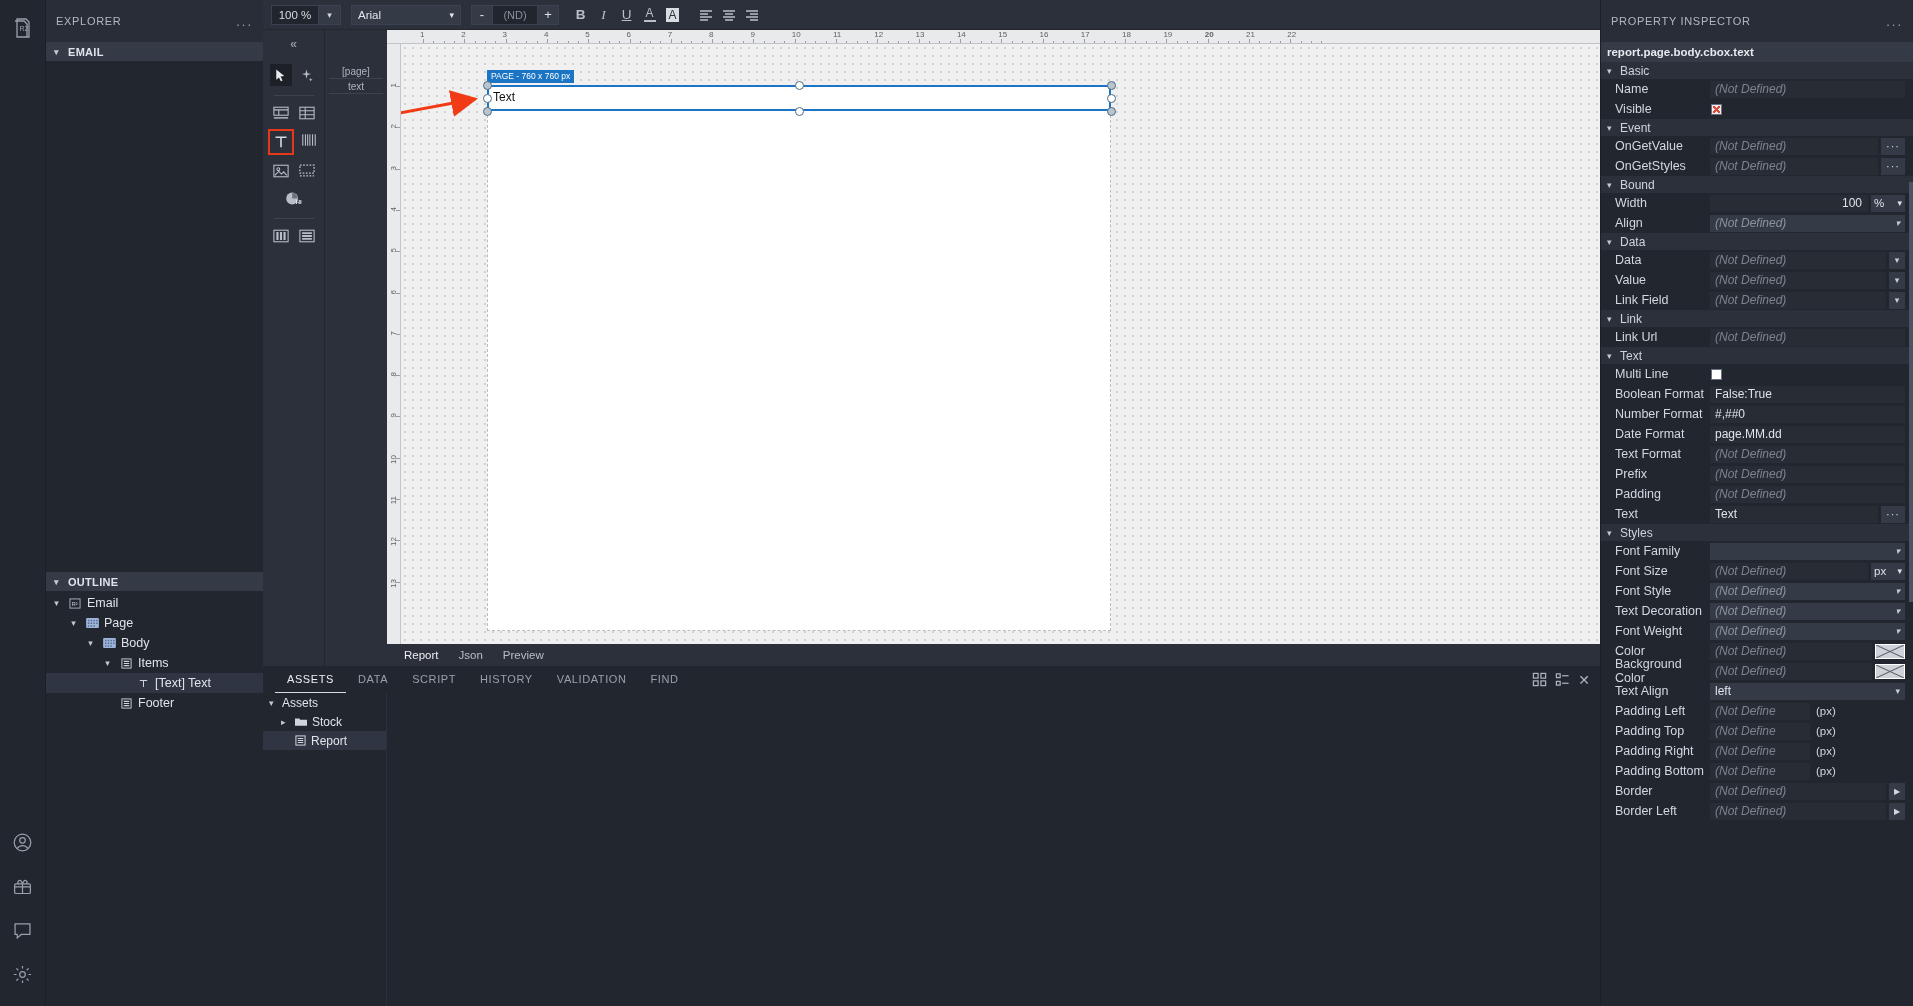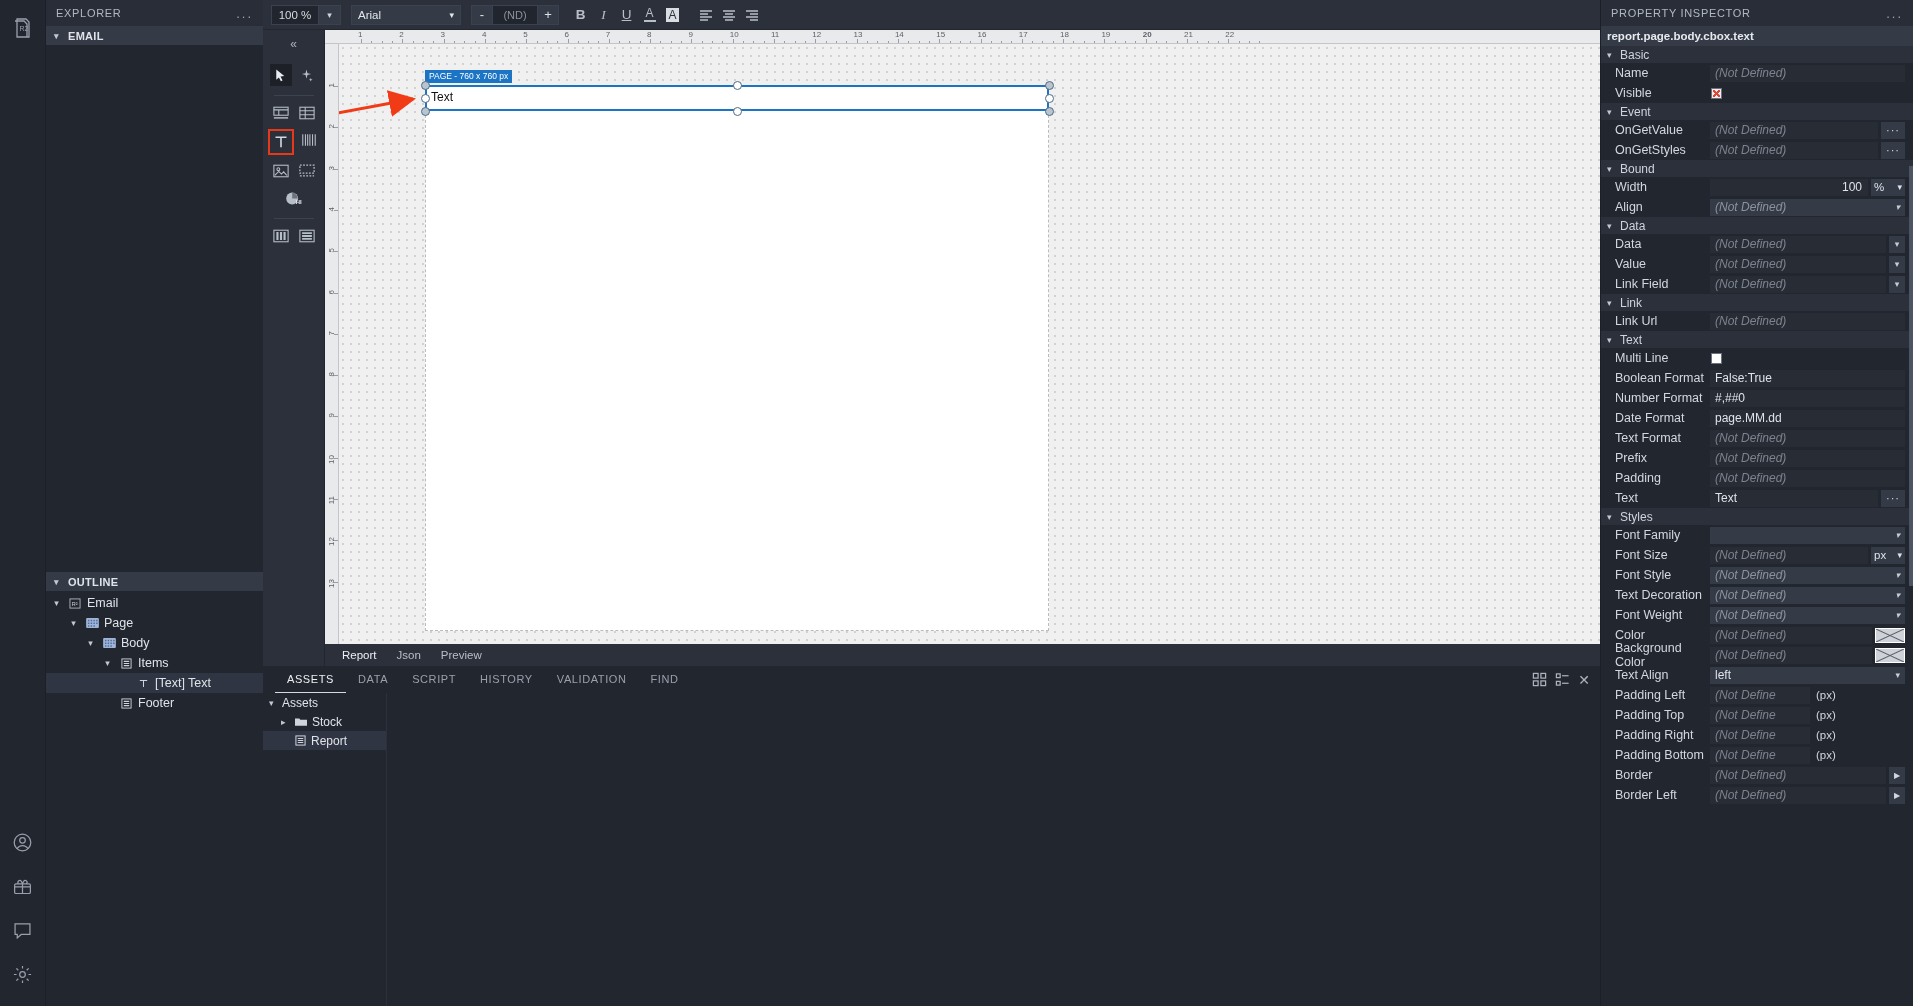--- a/index.html
+++ b/index.html
@@ -22,21 +22,21 @@
   .ab-top { margin-top:6px; }
   .ab-bottom { margin-top:auto; padding-bottom:10px; }
   .ab-icon {
     width:46px; height:44px; display:flex; align-items:center; justify-content:center;
     color:#9aa0ab; cursor:pointer;
   }
 
   
   .explorer { width:217px; flex:0 0 217px; background:#22262f; display:flex; flex-direction:column; }
   .panel-head {
-    height:26px; display:flex; align-items:center;
+    height:42px; display:flex; align-items:center;
     padding:0 10px; font-size:11px; letter-spacing:.7px;
     color:#b2b8c2; background:#282d37;
   }
   .panel-head .dots { margin-left:auto; letter-spacing:2px; color:#9aa0ab; font-size:13px; cursor:pointer; }
   .section-bar {
     height:19px; display:flex; align-items:center; gap:5px;
     padding-left:8px; background:#343a46;
     font-size:11px; font-weight:bold; color:#dfe3ea; letter-spacing:.3px;
   }
   .chev { font-size:9px; color:#c3c8d1; width:9px; display:inline-block; }
@@ -539,20 +539,24 @@
           </div>
           <div class="tp-btn">
             <svg width="16" height="14" viewBox="0 0 18 15" fill="none" stroke="#b9bfc9" stroke-width="1.2">
               <rect x="1" y="1" width="16" height="13"></rect>
                 <path d="M3.5 4.2h11M3.5 7.5h11M3.5 10.8h11" stroke-width="2"></path>
               </svg>
           </div>
         </div>
       </div>
 
+      <div class="page-strip">
+        <div class="ps-item">[page]</div>
+        <div class="ps-item">text</div>
+      </div>
 
       <div class="canvas-holder">
         <div class="ruler-h" id="ruler-h">
             <span class="tk" style="left: 33px;">1</span>
             <span class="ln" style="left: 36px;"></span>
             <span class="ln" style="left: 46.3px; height: 2px;"></span>
             <span class="ln" style="left: 56.6px; height: 2px;"></span>
             <span class="ln" style="left: 66.9px; height: 2px;"></span>
             <span class="tk" style="left: 74.3px;">2</span>
             <span class="ln" style="left: 77.3px;"></span>

